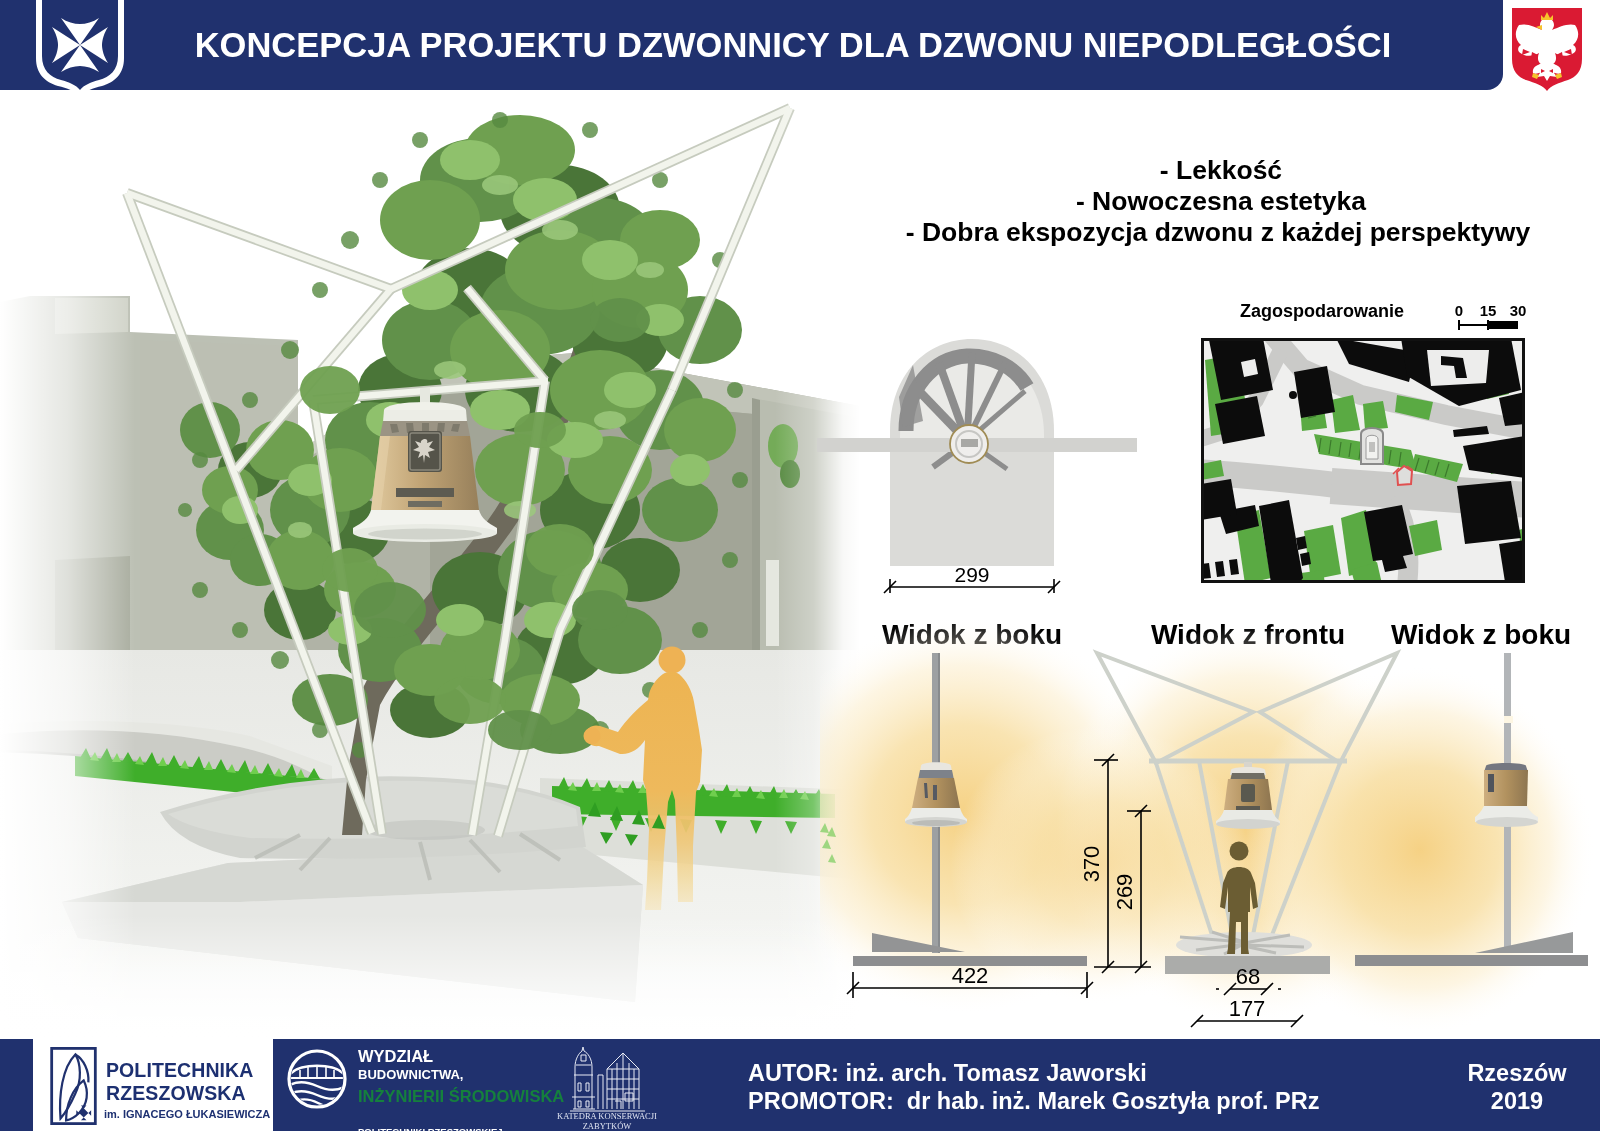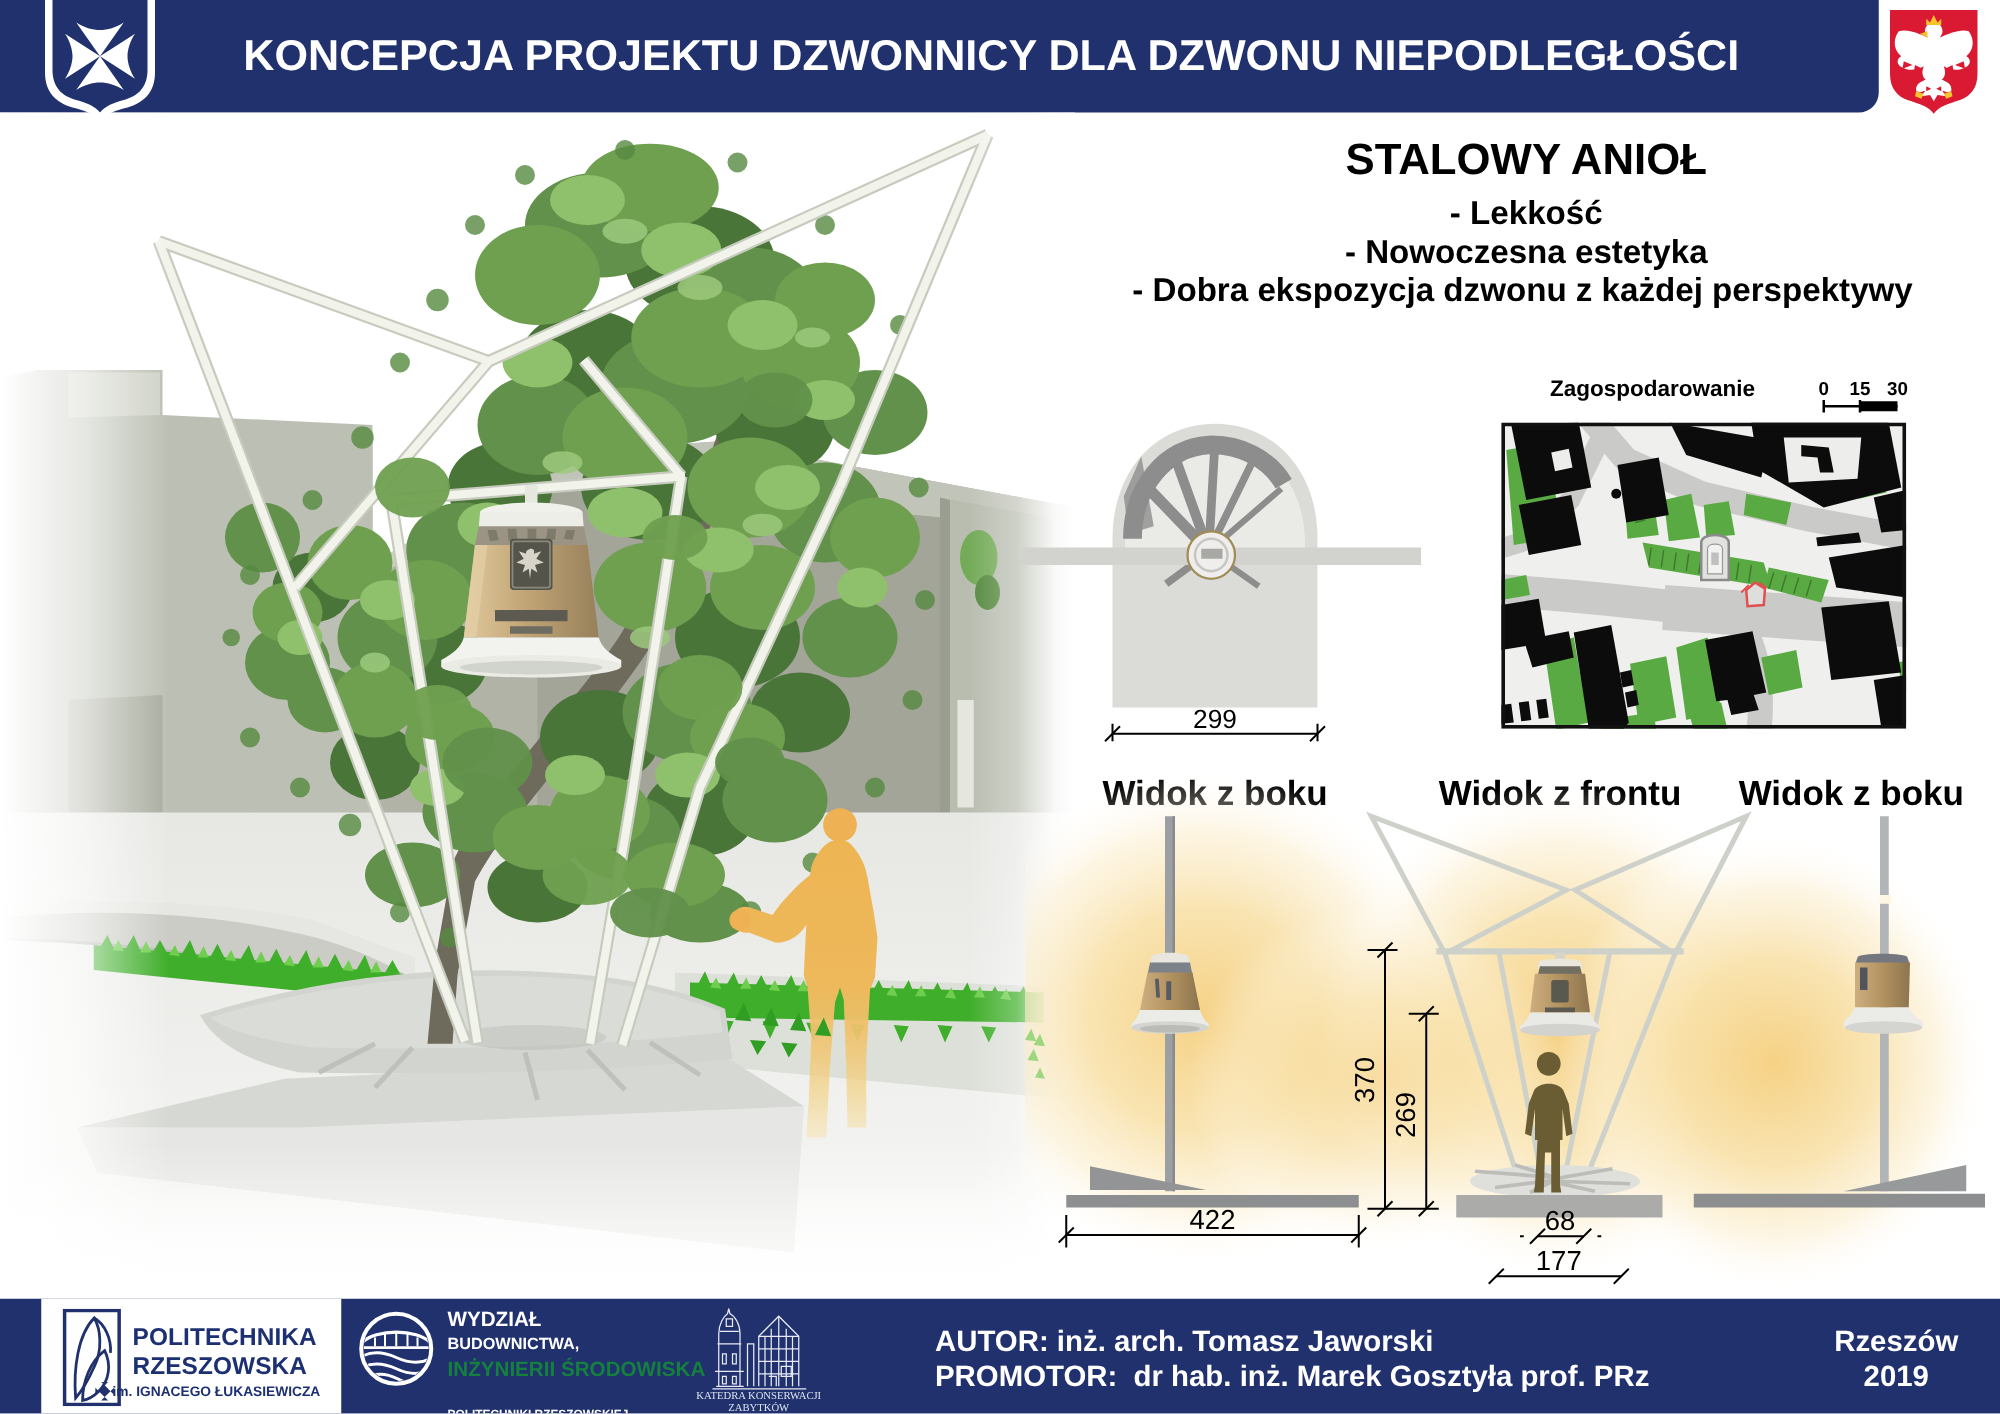--- a/index.html
+++ b/index.html
@@ -313,21 +313,20 @@
 </g>
 
 <ellipse cx="783" cy="356" rx="15" ry="22" fill="#74ab58"></ellipse>
 <ellipse cx="790" cy="384" rx="10" ry="14" fill="#578a41"></ellipse>
 
 <rect x="0" y="0" width="135" height="950" fill="url(#fadeL)"></rect>
 <rect x="775" y="0" width="85" height="950" fill="url(#fadeR)"></rect>
 <rect x="0" y="825" width="860" height="125" fill="url(#fadeB)"></rect>
 </svg>
 
-<div class="abs hd" style="left:921px;top:108px;width:600px;text-align:center;font-size:35px;">STALOWY ANIOŁ</div>
 
 <div class="abs hd" style="left:921px;top:155px;width:600px;text-align:center;font-size:26.5px;">- Lekkość</div>
 
 <div class="abs hd" style="left:921px;top:186px;width:600px;text-align:center;font-size:26.5px;">- Nowoczesna estetyka</div>
 
 <div class="abs hd" style="left:818px;top:217px;width:800px;text-align:center;font-size:26.5px;">- Dobra ekspozycja dzwonu z każdej perspektywy</div>
 
 
 <div class="abs hd" style="left:1172px;top:301px;width:300px;text-align:center;font-size:18px;">Zagospodarowanie</div>
 
@@ -577,21 +576,21 @@
 <path d="M17,79 C17,62 24,45 36,36 C42,48 40,62 31,71 C27,75 22,78 17,79 Z"></path>
 <path d="M27,8 C36,13 42,26 41,38"></path>
 </g>
 <path d="M36,66 L31,71 L36,76 L41,71 Z M36,66 L33,63 L39,63 Z M36,76 L33,79 L39,79 Z M31,71 L28,68 L28,74 Z M41,71 L44,68 L44,74 Z" fill="#20316e"></path>
 </svg>
 
 <div class="abs" style="left:106px;top:1059px;color:#1d3071;font-weight:bold;font-size:19.5px;letter-spacing:0.1px;">POLITECHNIKA</div>
 
 <div class="abs" style="left:106px;top:1082px;color:#1d3071;font-weight:bold;font-size:19.5px;letter-spacing:0.1px;">RZESZOWSKA</div>
 
-<div class="abs" style="left:90px;top:1108px;color:#1d3071;font-weight:bold;font-size:11px;">im. IGNACEGO ŁUKASIEWICZA</div>
+<div class="abs" style="left:104px;top:1108px;color:#1d3071;font-weight:bold;font-size:11px;">im. IGNACEGO ŁUKASIEWICZA</div>
 
 <svg class="abs" style="left:286px;top:1048px;" width="62" height="62" viewBox="0 0 62 62">
 <circle cx="31" cy="31" r="28" fill="none" stroke="#fff" stroke-width="3.2"></circle>
 <clipPath id="fc">
         <circle cx="31" cy="31" r="26"></circle>
       </clipPath>
 <g clip-path="url(#fc)" stroke="#fff" fill="none">
 <path d="M4,26 C14,15 48,15 58,26" stroke-width="2.6"></path>
 <path d="M2,30 L60,30" stroke-width="2.2"></path>
 <path d="M14,22 L14,29 M22,19 L22,29 M31,18 L31,29 M40,19 L40,29 M48,22 L48,29" stroke-width="1.6"></path>

